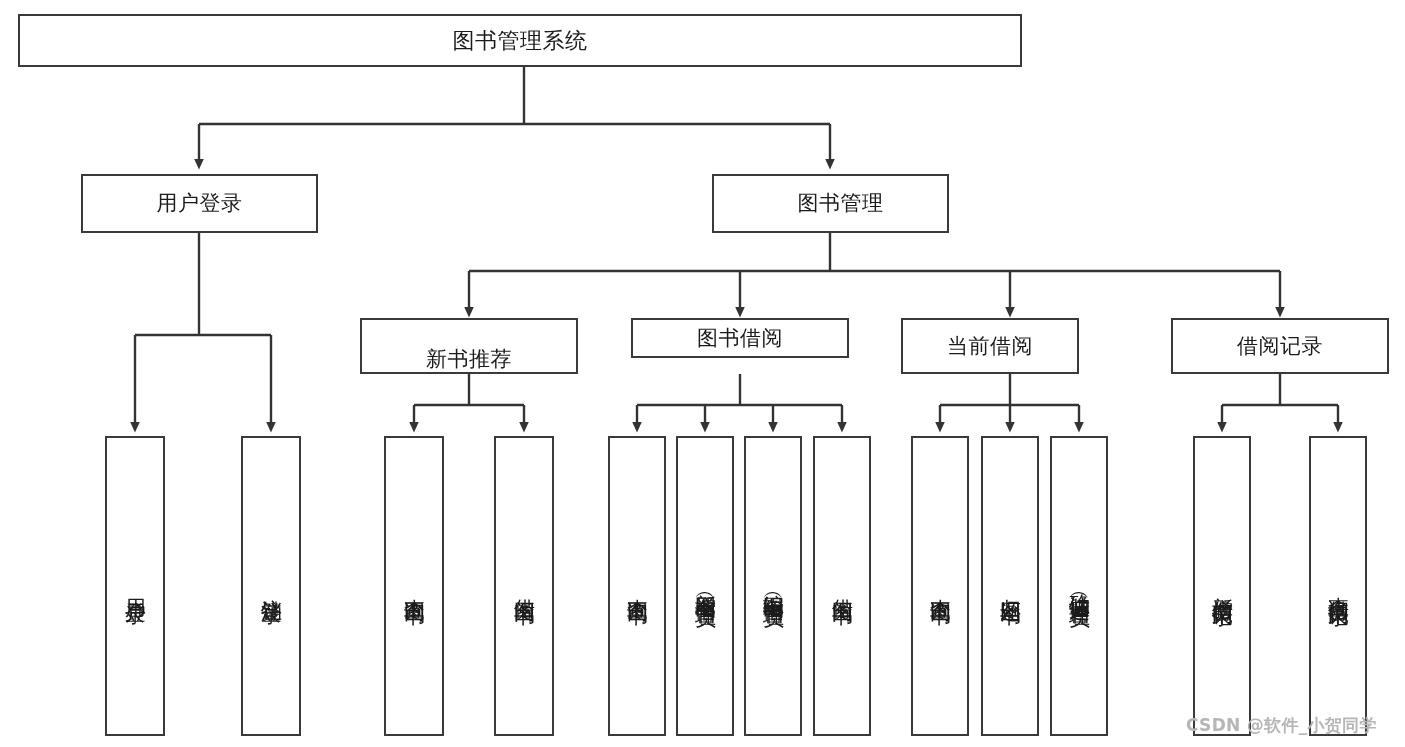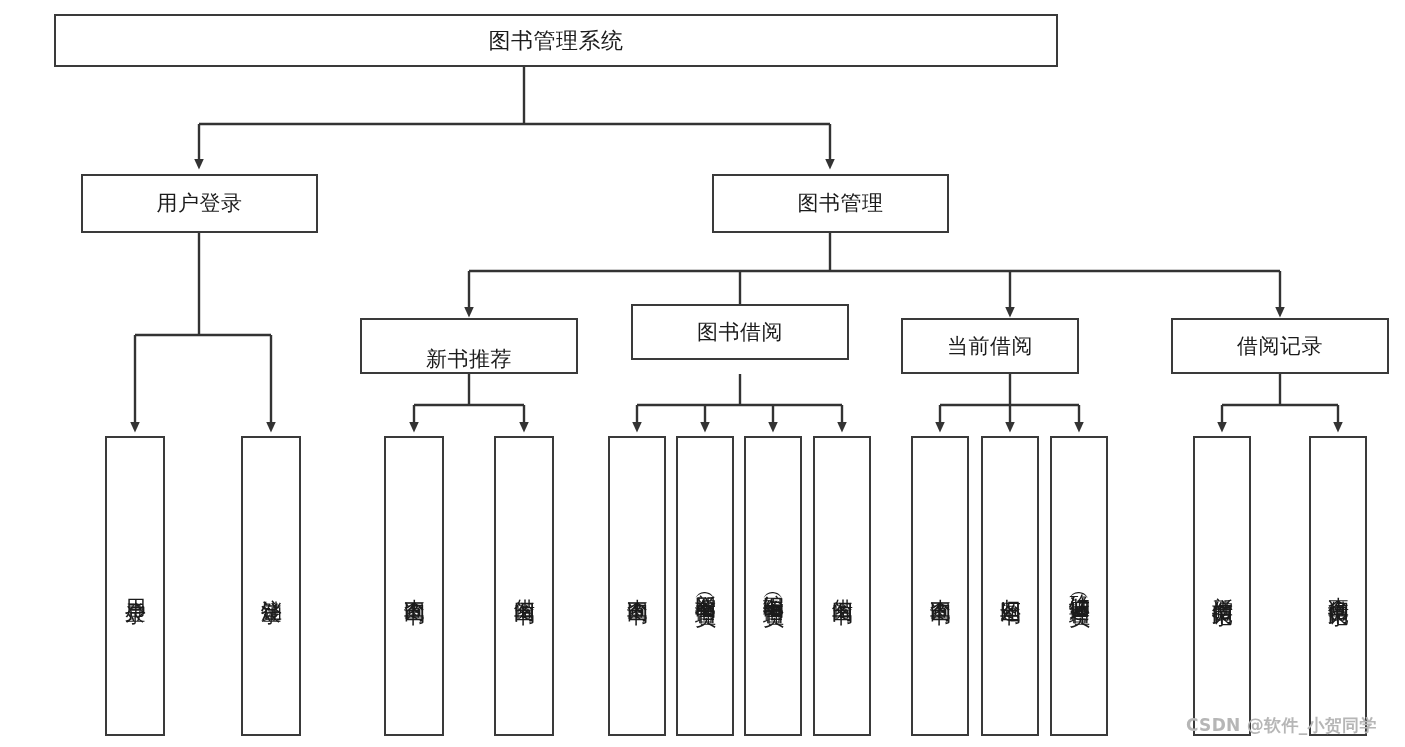--- a/index.html
+++ b/index.html
@@ -129,37 +129,37 @@
       <path d="M1010,405 L1010,423" marker-end="url(#arrow)"></path>
       <path d="M1079,405 L1079,423" marker-end="url(#arrow)"></path>
 
       <path d="M1280,374 L1280,405"></path>
       <path d="M1222,405 L1338,405"></path>
       <path d="M1222,405 L1222,423" marker-end="url(#arrow)"></path>
       <path d="M1338,405 L1338,423" marker-end="url(#arrow)"></path>
     </g>
   </svg>
 
-  <div class="node horiz root" style="left:18px; top:14px; width:1004px; height:53px;margin-left:36px;">
+  <div class="node horiz root" style="left:18px; top:14px; width:1004px; height:53px;">
     <span class="label">图书管理系统</span>
   </div>
 
   <div class="node horiz" style="left:81px; top:174px; width:237px; height:59px;">
     <span class="label">用户登录</span>
   </div>
 
   <div class="node horiz" style="left:712px; top:174px; width:237px; height:59px;padding-left:20px;">
     <span class="label">图书管理</span>
   </div>
 
   <div class="node horiz" style="left:360px; top:318px; width:218px; height:56px;align-items:flex-end;">
     <span class="label">新书推荐</span>
   </div>
 
-  <div class="node horiz" style="left:631px; top:304px; width:218px; height:56px;">
+  <div class="node horiz" style="left:631px; top:318px; width:218px; height:40px;">
     <span class="label">图书借阅</span>
   </div>
 
   <div class="node horiz" style="left:901px; top:318px; width:178px; height:56px;">
     <span class="label">当前借阅</span>
   </div>
 
   <div class="node horiz" style="left:1171px; top:318px; width:218px; height:56px;">
     <span class="label">借阅记录</span>
   </div>

